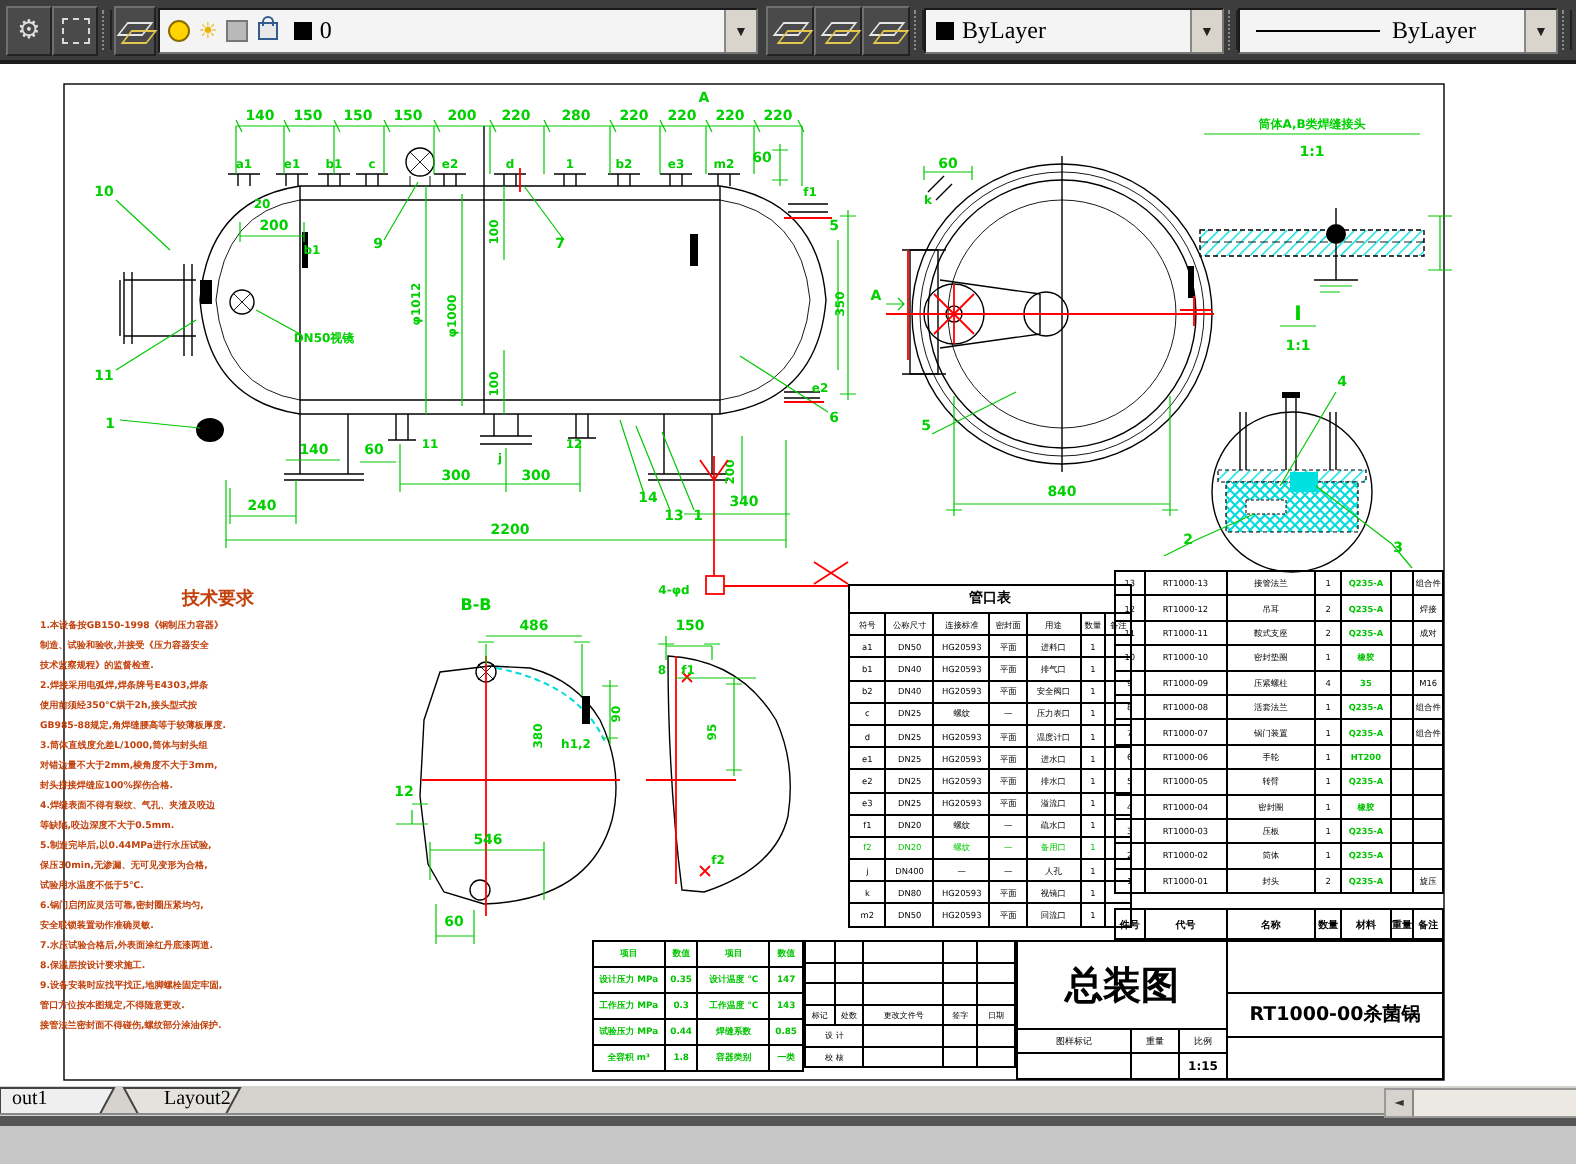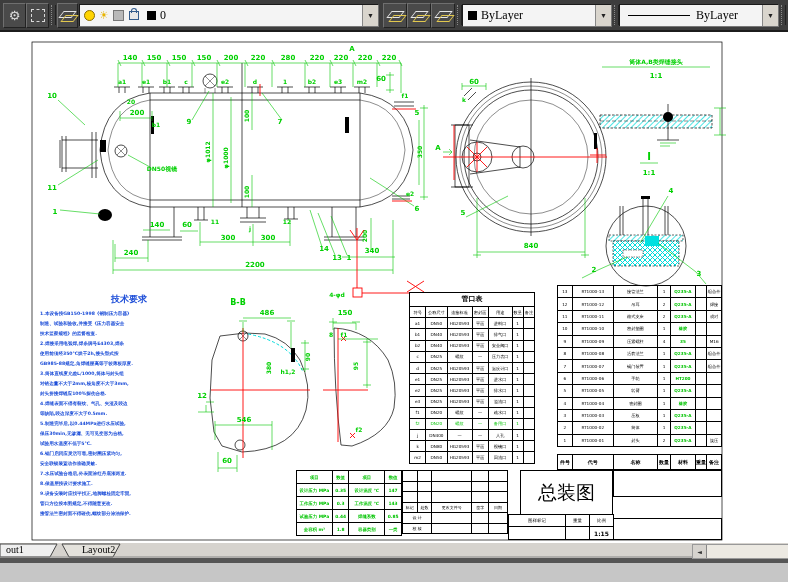--- a/index.html
+++ b/index.html
@@ -38,27 +38,27 @@
   .rl{stroke:#ff0000;stroke-width:.9;fill:none}
   .bl{stroke:#000;stroke-width:.7;fill:none}
   .bt{stroke:#000;stroke-width:.45;fill:none}
   .cd{stroke:#00dcdc;stroke-width:1;fill:none;stroke-dasharray:3 2}
   .fb{fill:#000;stroke:none}
   .t7{font:bold 7px "DejaVu Sans",sans-serif;fill:#00d000;text-anchor:middle}
   .t6{font:bold 6px "DejaVu Sans",sans-serif;fill:#00d000;text-anchor:middle}
   .t8{font:bold 8px "DejaVu Sans",sans-serif;fill:#00d000;text-anchor:middle}
   .t9{font:bold 10px "DejaVu Sans",sans-serif;fill:#00d000;text-anchor:middle}
   
-  .techreq{position:absolute;left:40px;top:293px;width:178px;color:#1d4ed8;z-index:3}
+  .techreq{position:absolute;left:20px;top:293px;width:178px;color:#c2410c;z-index:3}
   .techreq .tit{text-align:center;font-size:9px;font-weight:bold;margin-bottom:3px}
   .techreq .ln{font-size:4.6px;line-height:10px;white-space:nowrap;overflow:hidden;font-weight:bold}
   table{border-collapse:collapse;table-layout:fixed}
   td{border:1px solid #000;font-size:4.2px;overflow:hidden;white-space:nowrap;
      text-align:center;padding:0;color:#000;height:10px}
-  .nozzle{position:absolute;left:409px;top:292px;width:126px;z-index:3}
+  .nozzle{position:absolute;left:424px;top:292px;width:142px;z-index:3}
   .nozzle .tt{border:1px solid #000;border-bottom:none;text-align:center;font-size:7px;
               font-weight:bold;height:13px;line-height:13px;background:#fff}
   .nozzle td{height:10.2px}
   .nozzle tr:nth-child(10) td{color:#00c400}
   .bomt{position:absolute;left:557px;top:285px;width:165px;z-index:3}
   .bomt td{height:11.4px}
   .bomt td:nth-child(5){color:#00c400;font-weight:bold}
   .bomhdr{position:absolute;left:557px;top:454px;width:165px;z-index:3}
   .bomhdr td{height:14px;font-size:5px;font-weight:bold}
   .paramt{position:absolute;left:296px;top:470px;width:106px;z-index:3}
@@ -778,28 +778,29 @@
           <td colspan="2">校 核</td>
           <td></td>
           <td></td>
           <td></td>
         </tr>
     </tbody>
   </table>
 </div>
 
 <div class="tblock">
-  <div class="cellb" style="left:12px;top:0;width:93px;height:45px;font-size:19px;font-weight:normal">总装图</div>
+  <div class="cellb" style="left:0;top:0;width:106px;height:45px;font-size:19px;font-weight:bold">总装图</div>
   <div class="cellb" style="left:0;top:44px;width:58px;height:13px;font-size:4.5px">图样标记</div>
   <div class="cellb" style="left:57px;top:44px;width:25px;height:13px;font-size:4.5px">重量</div>
   <div class="cellb" style="left:81px;top:44px;width:25px;height:13px;font-size:4.5px">比例</div>
   <div class="cellb" style="left:0;top:56px;width:58px;height:14px"></div>
   <div class="cellb" style="left:57px;top:56px;width:25px;height:14px"></div>
   <div class="cellb" style="left:81px;top:56px;width:25px;height:14px;font-size:6px;font-weight:bold">1:15</div>
   <div class="cellb" style="left:105px;top:0;width:109px;height:27px"></div>
+  <div class="cellb" style="left:105px;top:26px;width:109px;height:23px;font-size:9.5px;font-weight:bold">RT1000-00杀菌锅</div>
   <div class="cellb" style="left:105px;top:48px;width:109px;height:22px"></div>
 </div>
 
 <div class="tabbar">
   <svg class="tabsvg" width="788" height="15">
     <polygon points="0,1 57,1 50,14 0,14" fill="#efefef" stroke="#444" stroke-width="1"></polygon>
     <polygon points="62,1 120,1 113,14 69,14" fill="#e4e2dc" stroke="#444" stroke-width="1"></polygon>
     <line x1="0" y1="14" x2="788" y2="14" stroke="#888" stroke-width="1"></line>
   </svg>
   <span class="tablbl" style="left:6px">out1</span>

